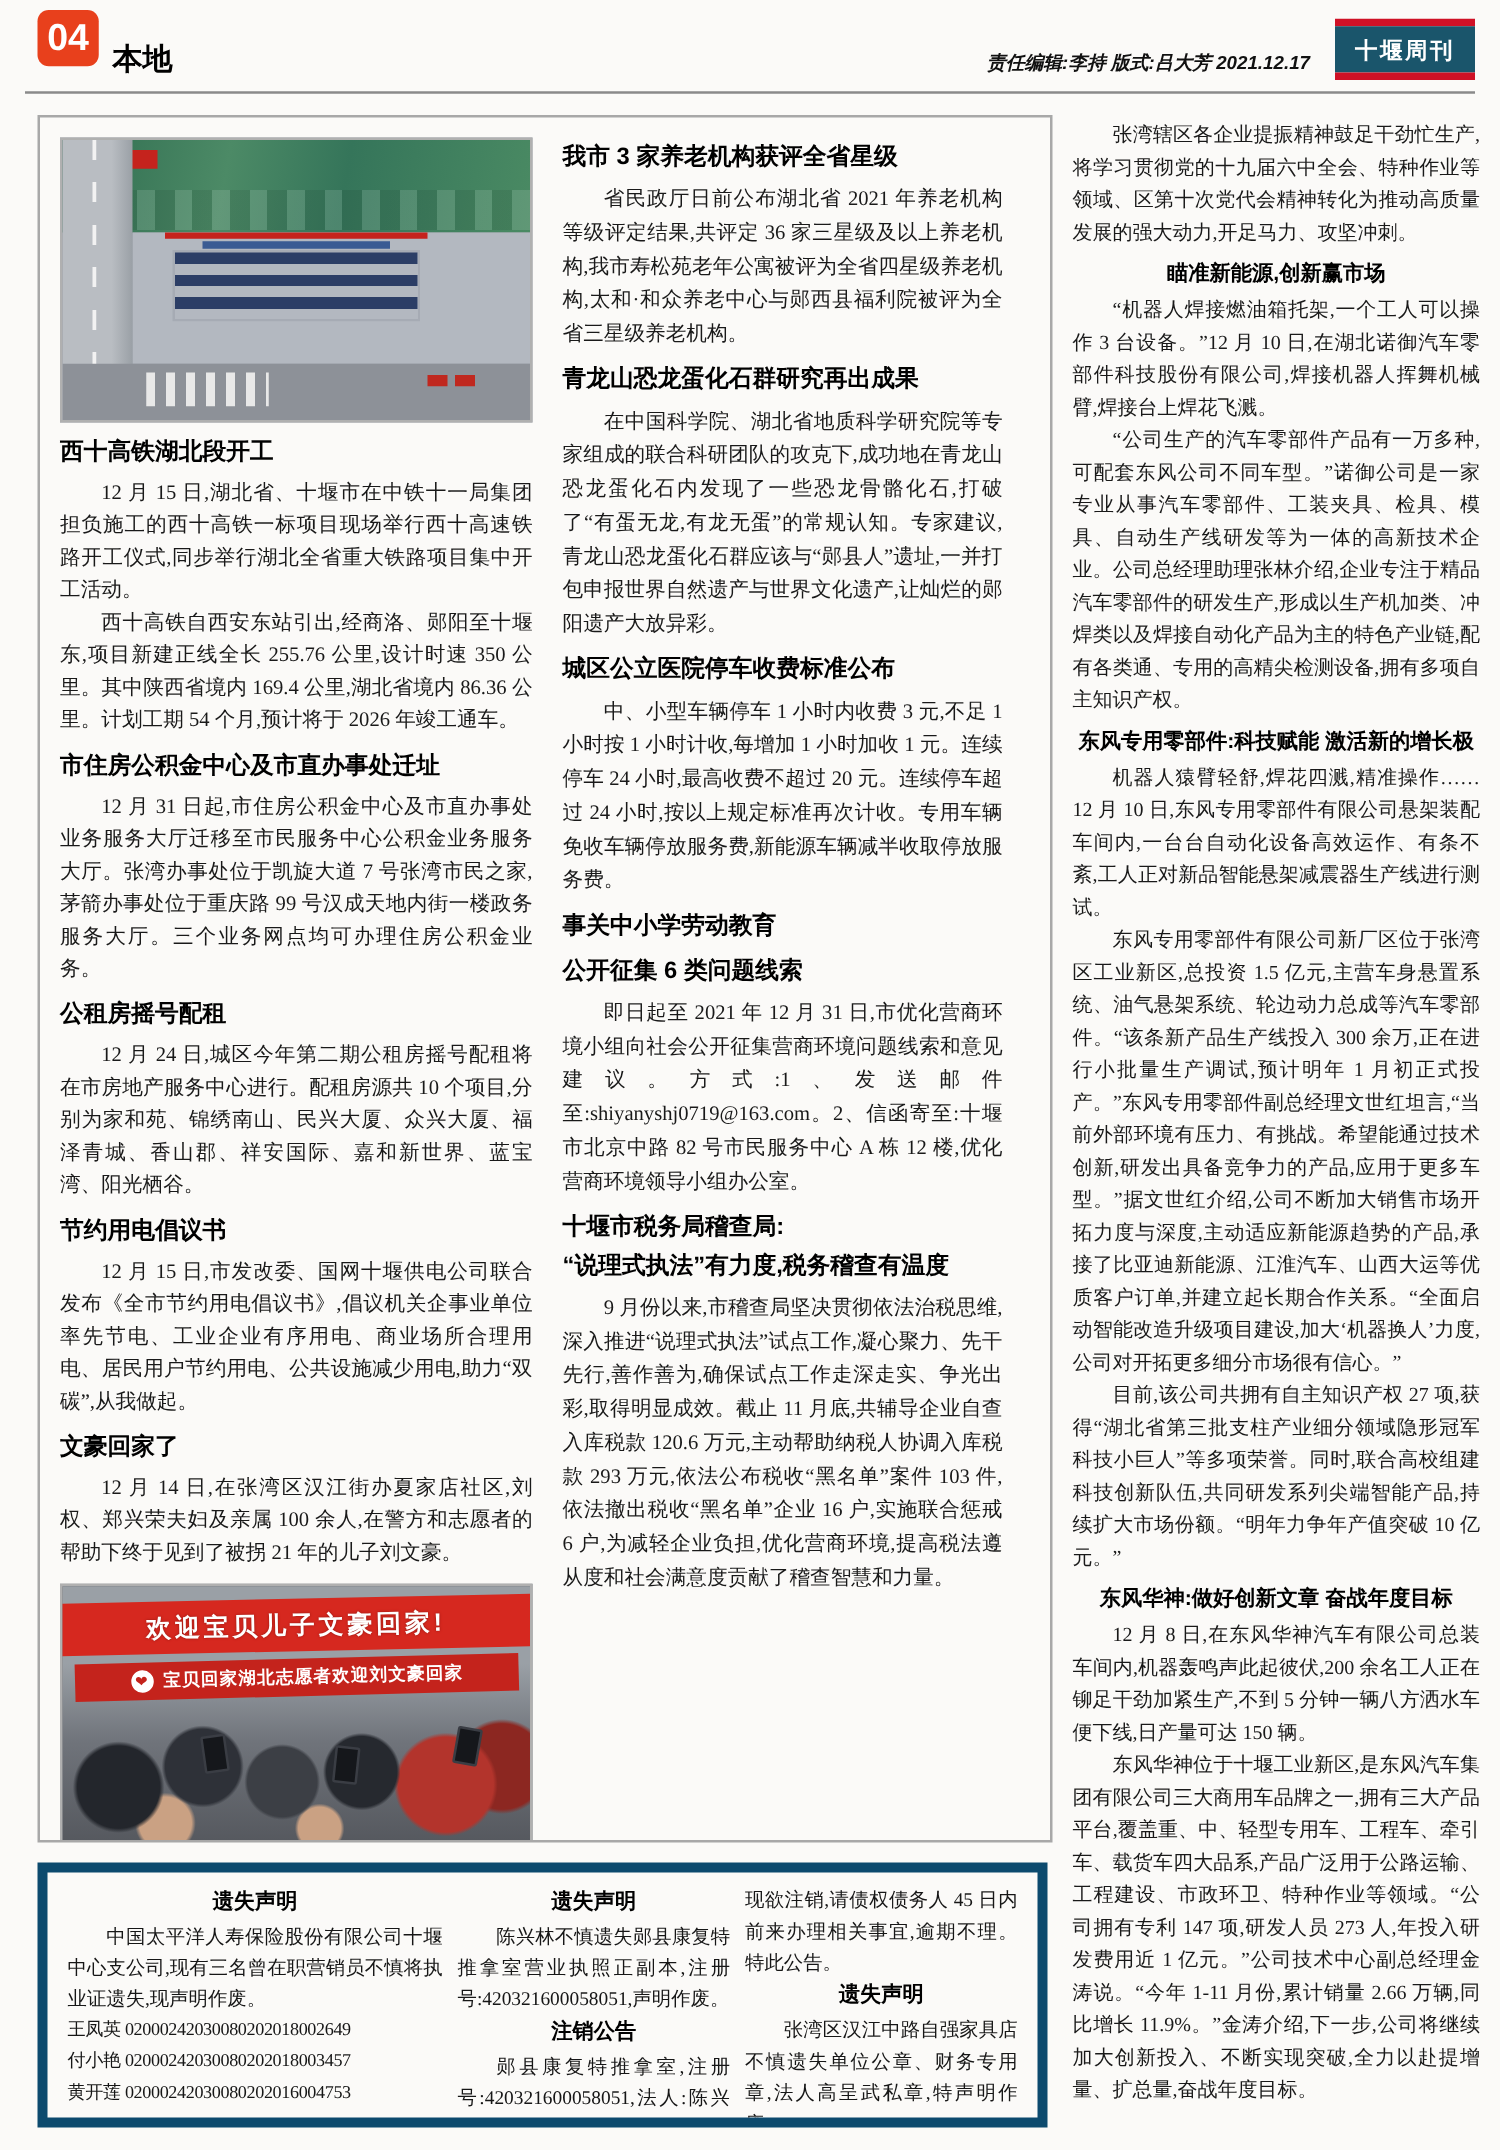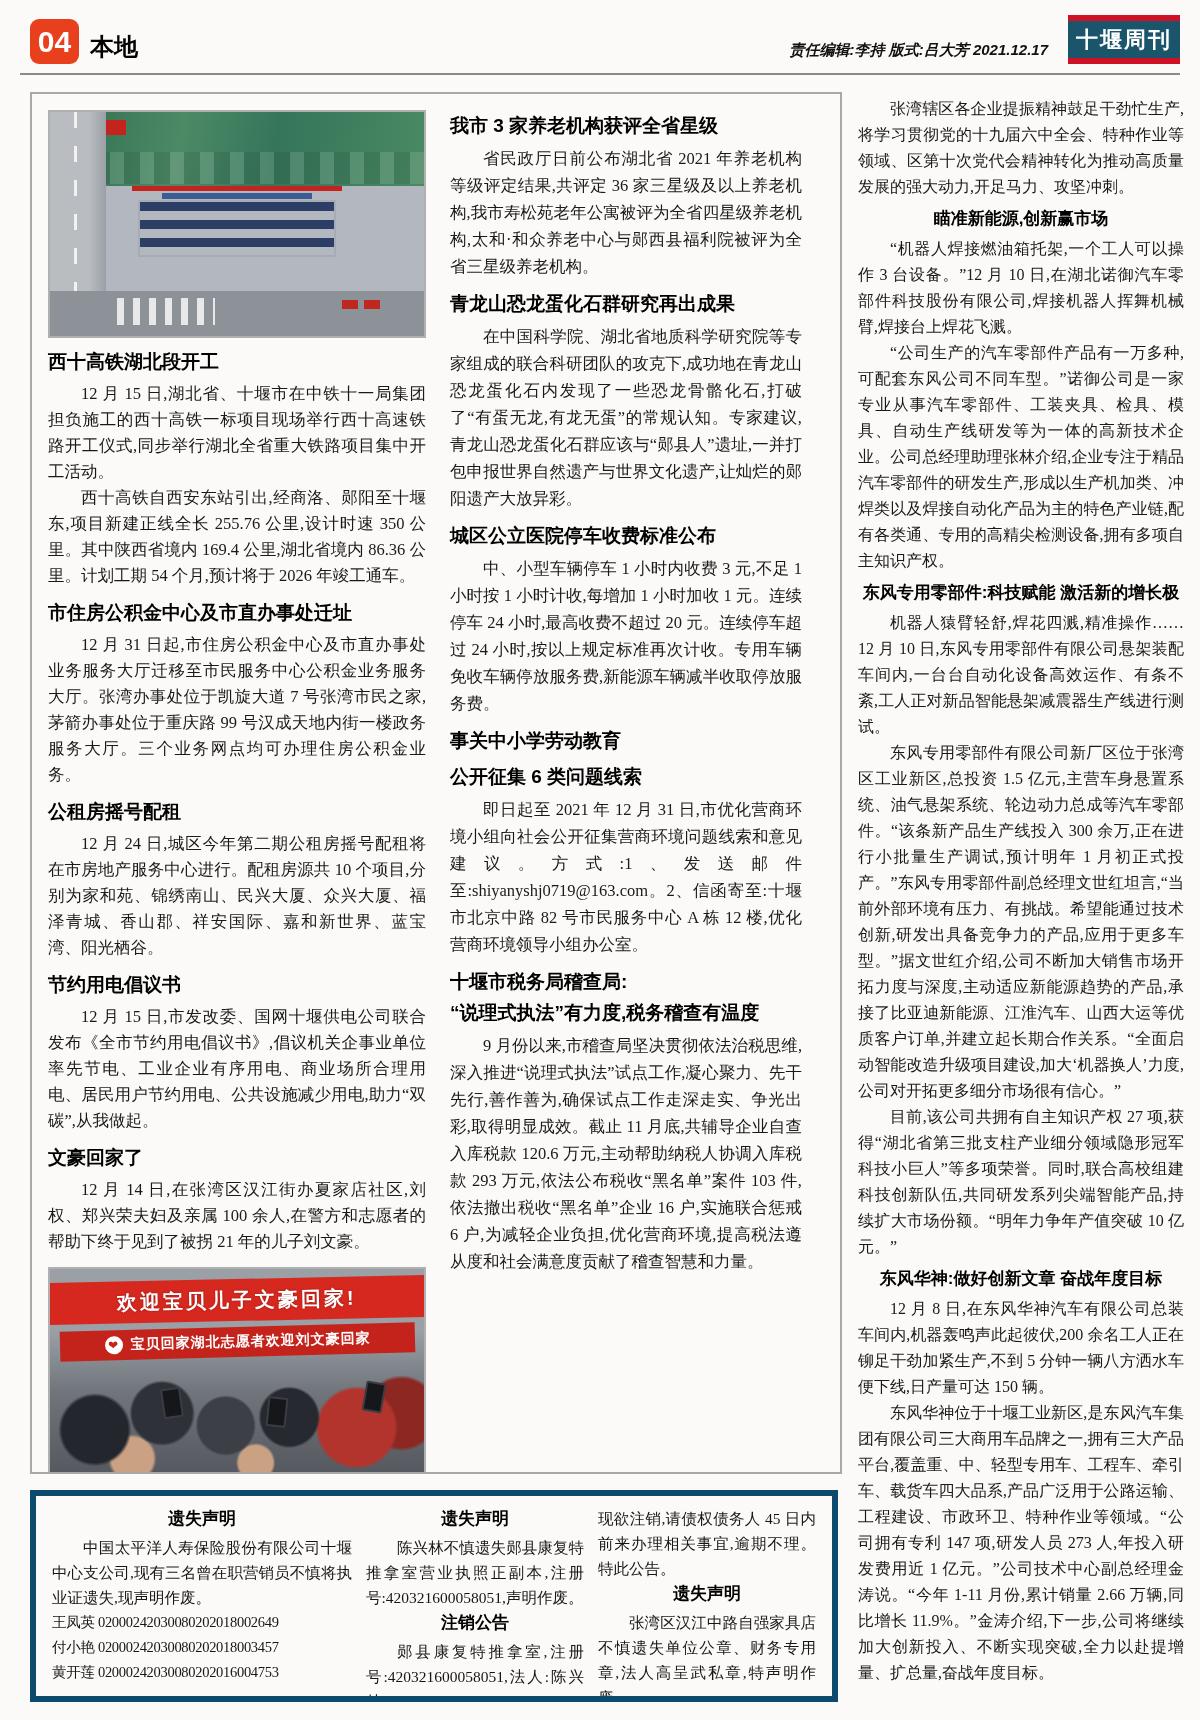--- a/index.html
+++ b/index.html
@@ -6,21 +6,21 @@
   body{
     position:relative;
     width:1200px;height:1720px;
     background:#fbfaf8;
     font-family:"Liberation Serif","DejaVu Serif",serif;
     color:#161616;
     overflow:hidden;
   }
   
   .page-badge{
-    position:absolute;left:30px;top:19px;width:49px;height:45px;
+    position:absolute;left:30px;top:8px;width:49px;height:45px;
     background:#e8401c;border-radius:9px;
     color:#fff;font-family:"Liberation Sans","DejaVu Sans",sans-serif;
     font-weight:bold;font-size:30px;line-height:45px;text-align:center;
   }
   .section-label{
     position:absolute;left:90px;top:31px;
     font-family:"Liberation Sans","DejaVu Sans",sans-serif;
     font-weight:bold;font-size:24px;color:#000;
   }
   .editor-line{
@@ -28,21 +28,21 @@
     font-family:"Liberation Sans","DejaVu Sans",sans-serif;
     font-style:italic;font-weight:bold;font-size:15px;color:#111;
   }
   .masthead{
     position:absolute;right:20px;top:15px;width:112px;height:49px;
     display:flex;flex-direction:column;
   }
   .masthead .bar{height:6px;background:#cf1126;}
   .masthead .mid{
     flex:1;background:#1a556b;display:flex;align-items:center;justify-content:center;
-    color:#fff;font-weight:bold;font-size:22px;letter-spacing:2px;
+    color:#fff;font-weight:bold;font-size:18px;letter-spacing:2px;
   }
   .header-rule{
     position:absolute;left:20px;top:73px;width:1160px;height:0;
     border-top:2px solid #8a8a8a;
   }
   
   .briefs-box{
     position:absolute;left:30px;top:92px;width:808px;height:1378px;
     border:2px solid #a8a8a8;background:#fbfaf8;overflow:hidden;
   }
@@ -117,21 +117,21 @@
   }
   .f-para{font-size:16px;line-height:26px;text-align:justify;text-indent:2em;margin:0;color:#191919;}
   .f-sub{
     font-family:"Liberation Sans","DejaVu Sans",sans-serif;
     font-weight:bold;font-size:17px;line-height:24px;color:#000;
     text-align:center;margin:7px 0 5px 0;
   }
   
   .cls-box{
     position:absolute;left:30px;top:1490px;width:808px;height:212px;
-    border:6px solid #0c4a6e;background:#fbfaf8;
+    border:8px solid #0c4a6e;background:#fbfaf8;
     display:flex;justify-content:space-between;
     padding:10px 16px;box-sizing:border-box;overflow:hidden;
   }
   .cls-col1{width:300px;}
   .cls-col2{width:218px;}
   .cls-col3{width:218px;}
   .cls-head{
     font-family:"Liberation Sans","DejaVu Sans",sans-serif;
     font-weight:bold;font-size:17px;line-height:24px;text-align:center;
     margin:1px 0 4px 0;color:#000;

